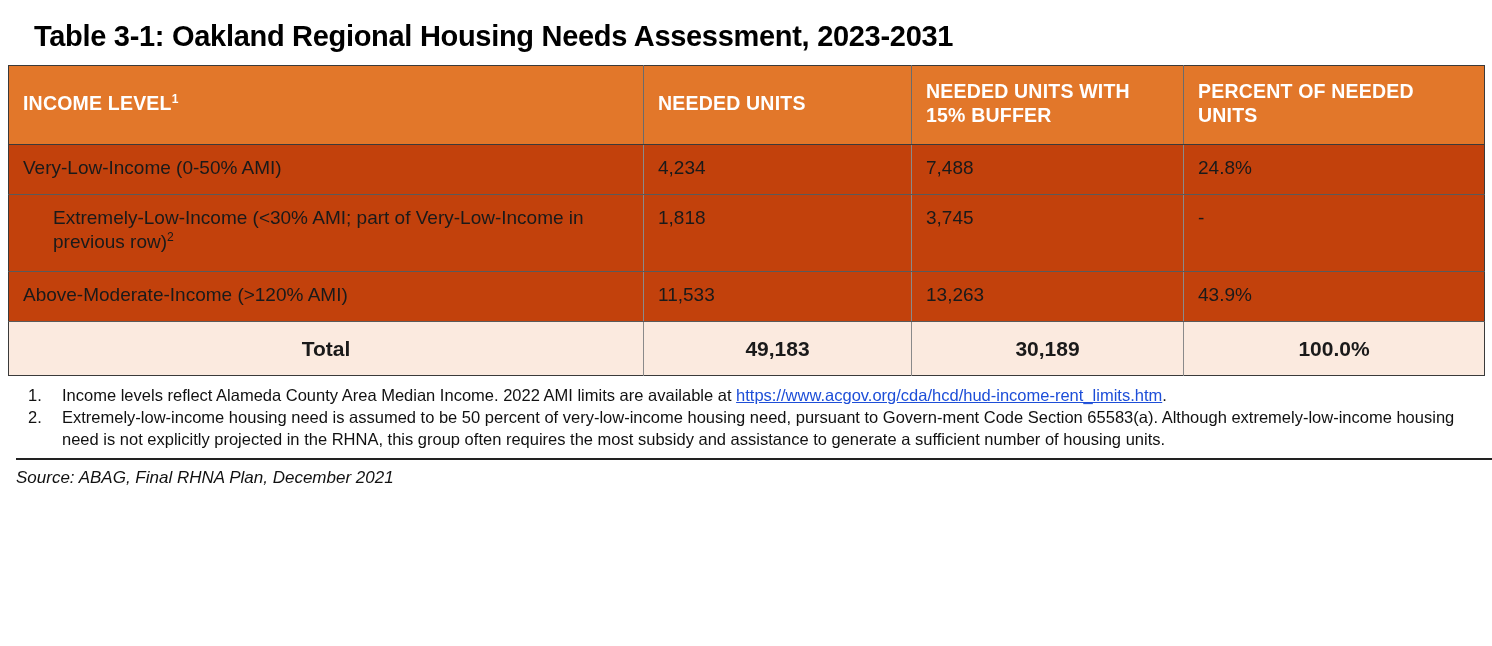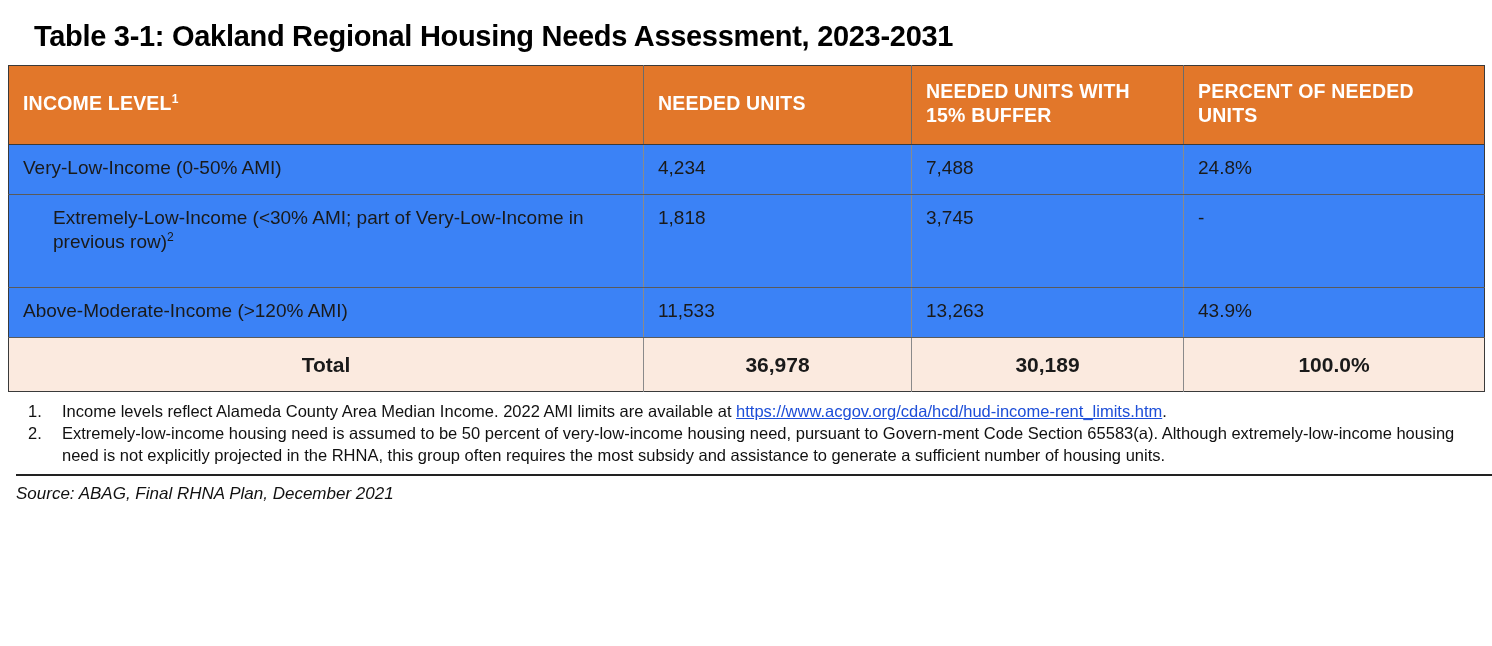--- a/index.html
+++ b/index.html
@@ -70,30 +70,30 @@
   }
 
   tbody td {
     font-size: 19px;
     line-height: 1.3;
     color: #1a1a1a;
     vertical-align: top;
     padding: 11px 14px 13px 14px;
     border-right: 1px solid #8a8a8a;
     border-bottom: 1px solid #5a5a5a;
-    background: #3b82f6;
+    background: #c2410c;
   }
   tbody td:last-child { border-right: none; }
   tbody tr:last-child td { border-bottom: none; }
 
   tbody td.label-cell { padding-left: 14px; }
   tbody tr.indented td.label-cell {
     padding-left: 44px;
   }
-  tbody tr.indented td { padding-bottom: 32px; margin-left: 32px; }
+  tbody tr.indented td { padding-bottom: 16px; margin-left: 32px; }
 
   tbody td sup {
     font-size: 0.64em;
     vertical-align: super;
     line-height: 0;
   }
 
   tbody tr.total-row td {
     background: #FBEADF;
     font-weight: bold;
@@ -181,21 +181,21 @@
 
       <tr>
         <td class="label-cell"><span>Above-Moderate-Income (&gt;120% AMI)</span></td>
         <td>11,533</td>
         <td>13,263</td>
         <td>43.9%</td>
       </tr>
 
       <tr class="total-row">
         <td class="label-cell">Total</td>
-        <td>36,978</td>
+        <td>49,183</td>
         <td>30,189</td>
         <td>100.0%</td>
       </tr>
 
     </tbody>
   </table>
 
   <div class="footnotes">
     <div class="fn-row">
       <div class="fn-num">1.</div>

